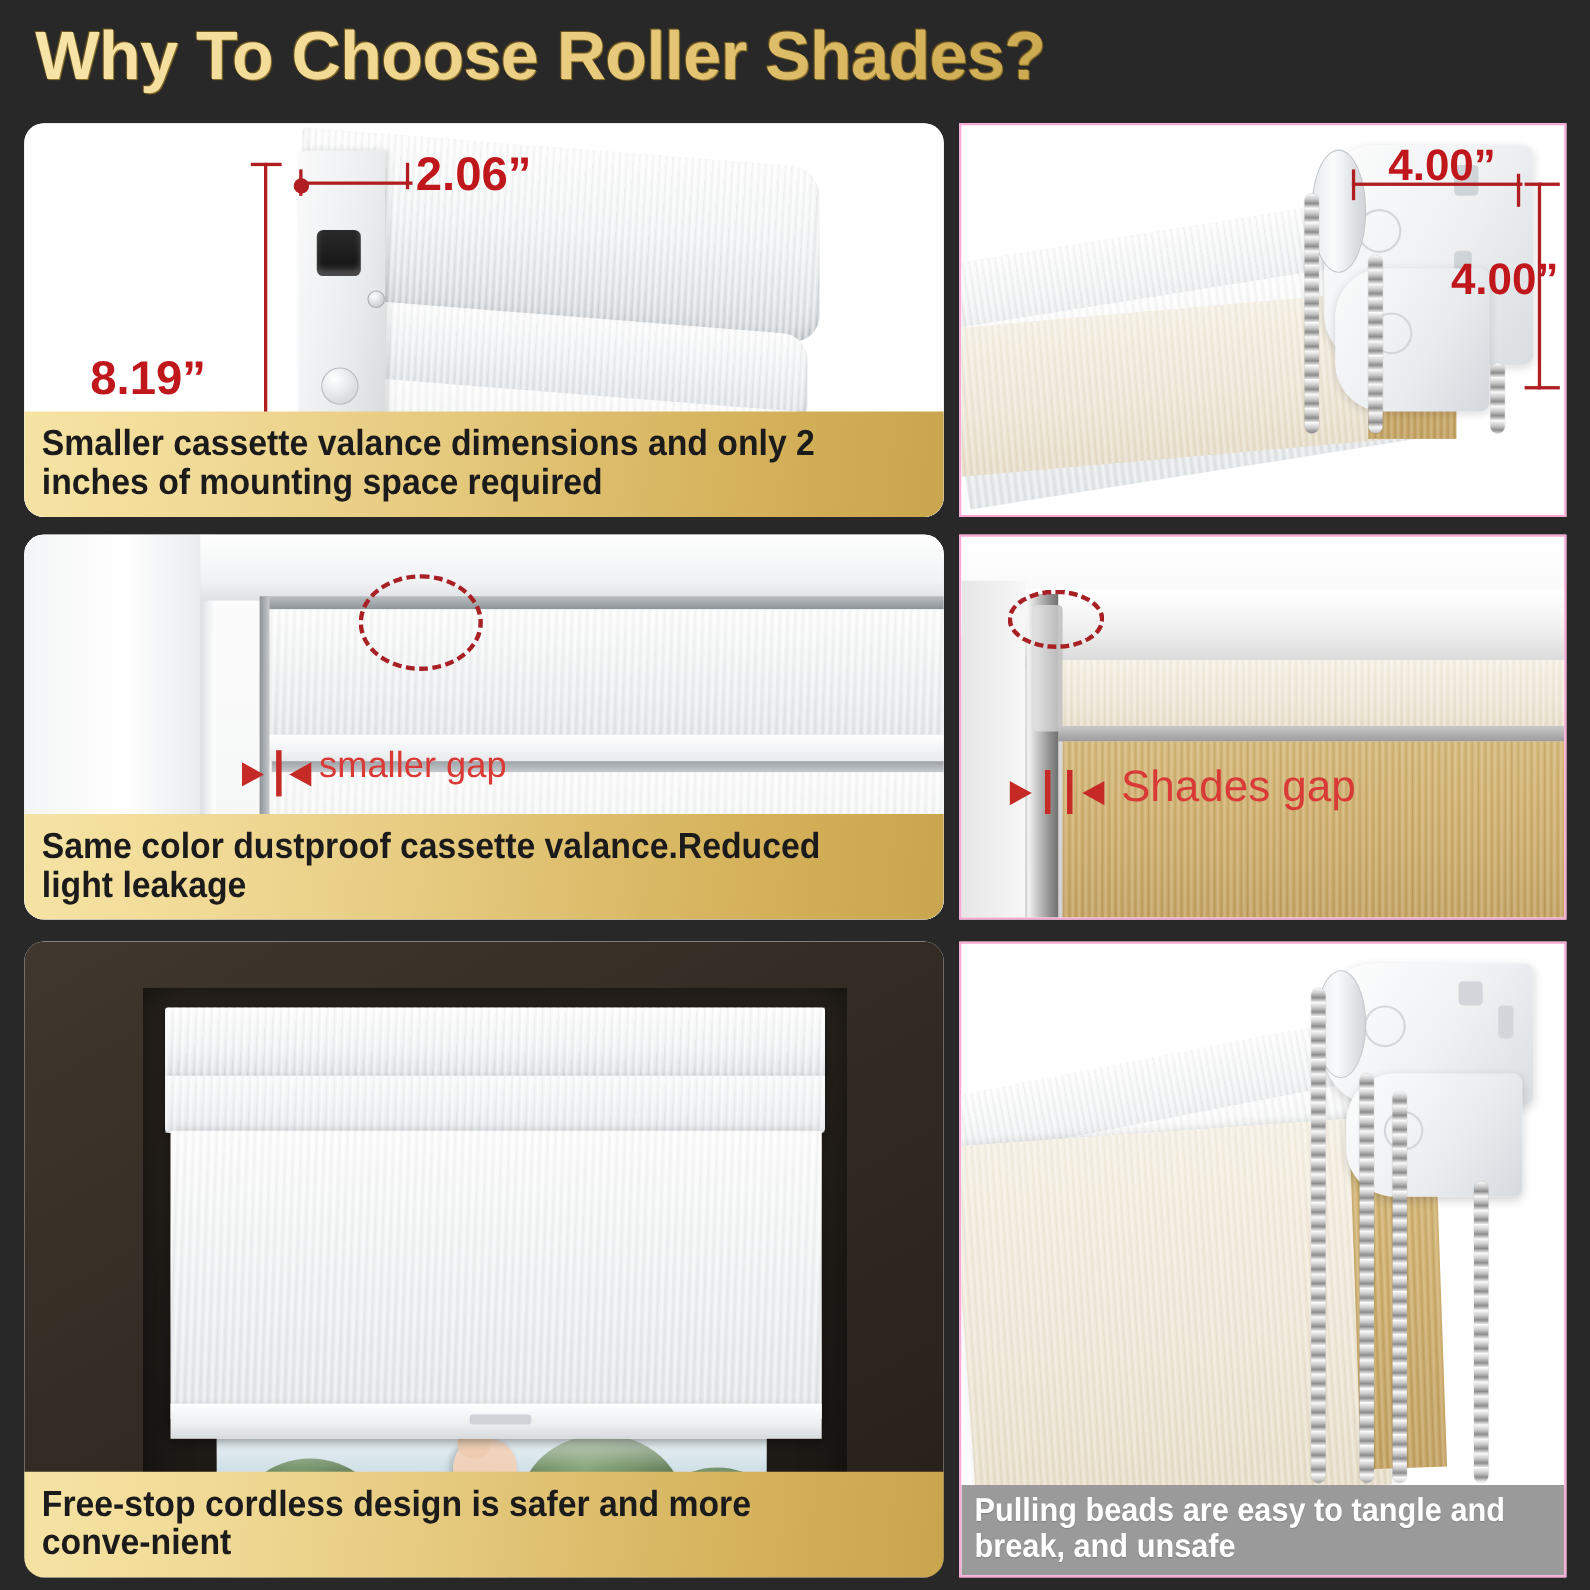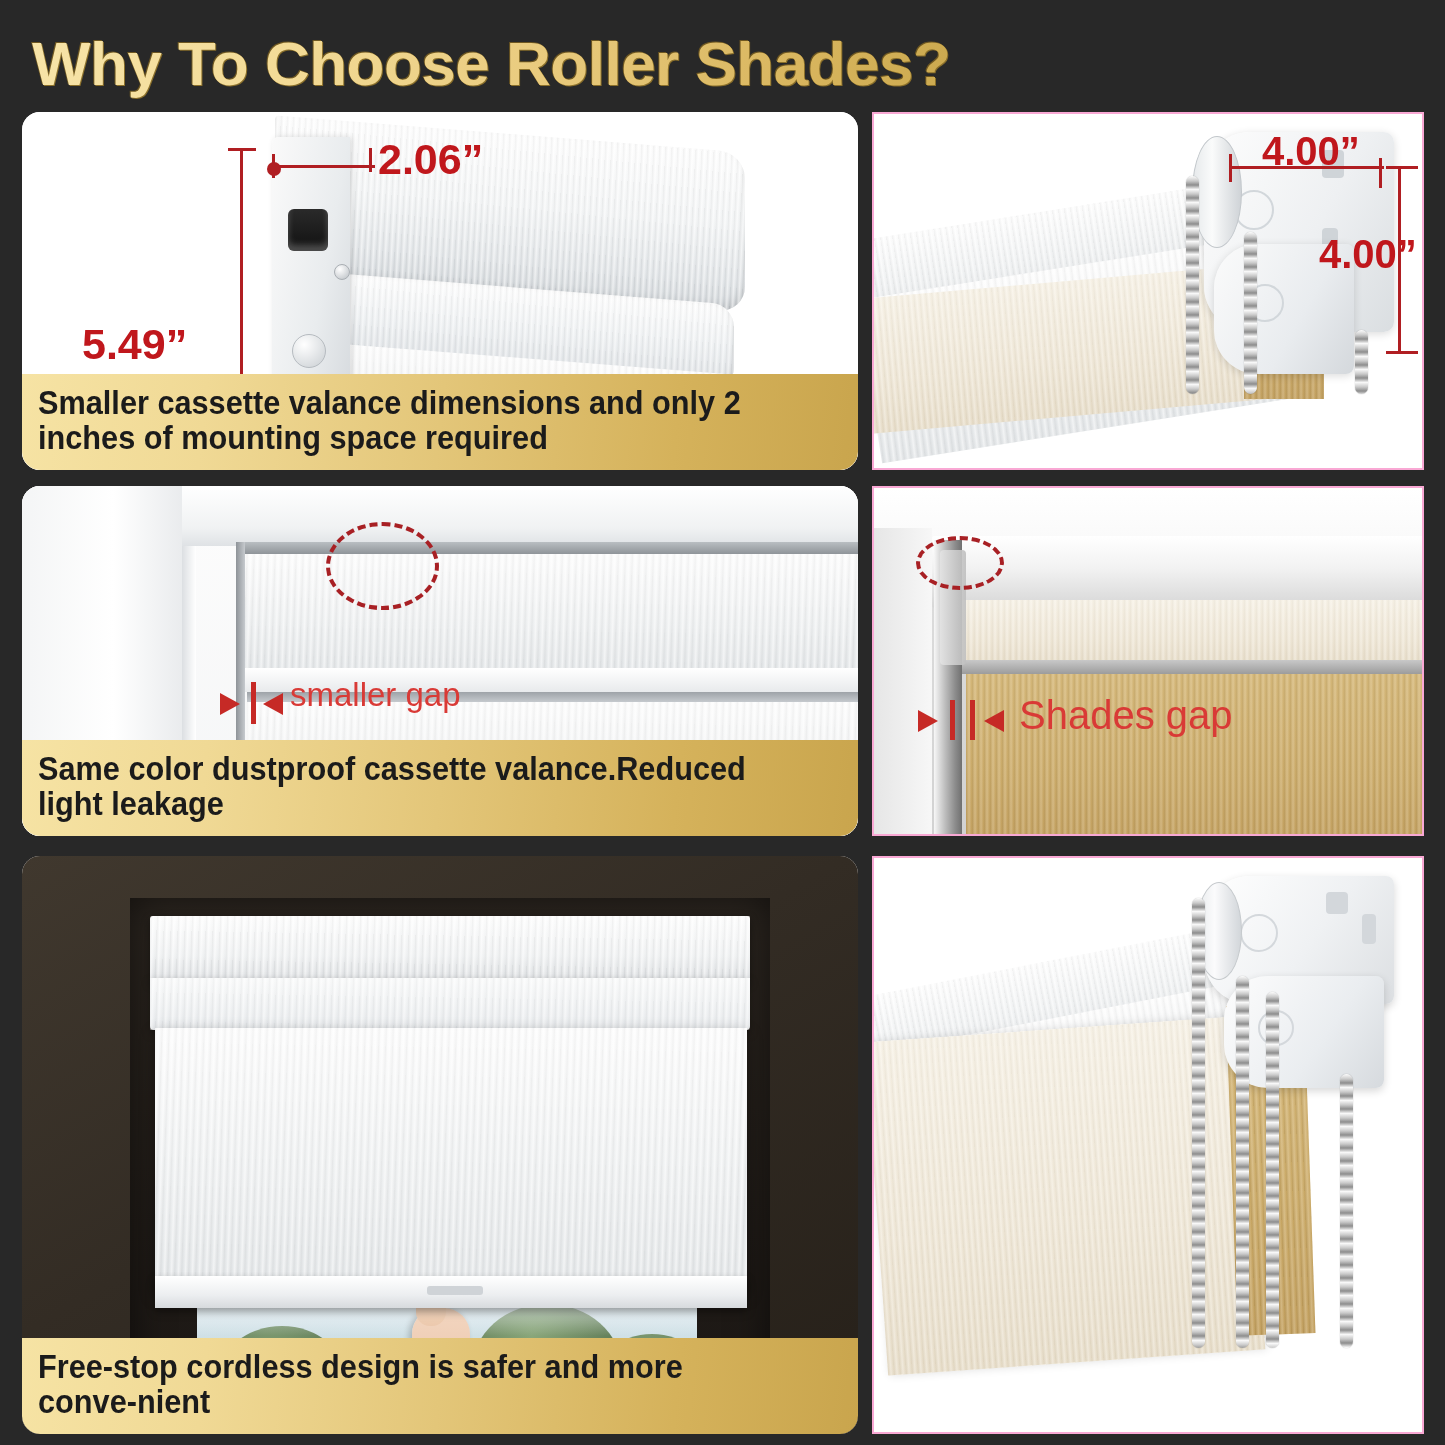--- a/index.html
+++ b/index.html
@@ -6,21 +6,21 @@
   body{
     width:1445px;height:1445px;
     background:#282828;
     font-family:"Liberation Sans", sans-serif;
     overflow:hidden;
     position:relative;
   }
 
   
   .title-bar{
-    position:absolute;left:0;top:12px;width:1176px;height:100px;padding-left:14px;
+    position:absolute;left:0;top:0;width:1176px;height:100px;padding-left:14px;
   }
   .title-text{
     position:absolute;left:32px;top:16px;
     font-size:62px;font-weight:bold;
     letter-spacing:-0.5px;
     white-space:nowrap;
     background:linear-gradient(100deg,#F7E4A8 0%,#F3DB97 28%,#E9CB7E 55%,#D7B45C 85%,#CBA94F 100%);
     -webkit-background-clip:text;background-clip:text;
     color:transparent;-webkit-text-fill-color:transparent;
     text-shadow:none;
@@ -154,21 +154,21 @@
         <div style="position:absolute;left:20px;top:197px;width:32px;height:32px;border-radius:50%;
                     background:radial-gradient(circle at 35% 30%,#ffffff,#c9ced2);border:1px solid #b6bbc0;"></div>
       </div>
 
       <div style="position:absolute;left:312px;top:152px;width:14px;height:14px;border-radius:50%;
                   background:radial-gradient(circle at 35% 30%,#fff,#b9bec3);border:1px solid #a9aeb3;"></div>
 
       <div class="dim-line dim-v" style="left:218px;top:36px;height:284px;"></div>
       <div class="dim-line dim-h" style="left:206px;top:36px;width:28px;"></div>
       <div class="dim-line dim-h" style="left:206px;top:317px;width:28px;"></div>
-      <div class="dim-txt" style="left:60px;top:208px;font-size:43px;">5.49”</div>
+      <div class="dim-txt" style="left:60px;top:208px;font-size:43px;">8.19”</div>
 
       <div class="dim-line dim-h" style="left:250px;top:53px;width:103px;"></div>
       <div class="dim-line dim-v" style="left:250px;top:42px;height:24px;"></div>
       <div class="dim-line dim-v" style="left:347px;top:36px;height:24px;"></div>
       <div style="position:absolute;left:245px;top:50px;width:14px;height:14px;border-radius:50%;background:#B01E22;"></div>
       <div class="dim-txt" style="left:356px;top:23px;font-size:43px;text-align:right;">2.06”</div>
     </div>
 
     <div class="cap cap-gold">
       <div class="cap-txt">Smaller cassette valance dimensions and only 2 inches of mounting space required</div>
@@ -389,15 +389,18 @@
 
       <div style="position:absolute;left:322px;top:24px;width:44px;height:96px;border-radius:50%;
                   background:linear-gradient(90deg,#e7eaec,#fbfbfc 40%,#d2d6da);border:1px solid #c6cacd;"></div>
 
       <div class="chain" style="left:318px;top:40px;height:450px;"></div>
       <div class="chain" style="left:362px;top:118px;height:372px;"></div>
       <div class="chain" style="left:392px;top:134px;height:356px;"></div>
       <div class="chain" style="left:466px;top:216px;height:274px;"></div>
     </div>
 
+    <div class="cap cap-gray">
+      <div class="cap-txt">Pulling beads are easy to tangle and break, and unsafe</div>
+    </div>
   </div>
 
 </div>
 
 </body></html>

